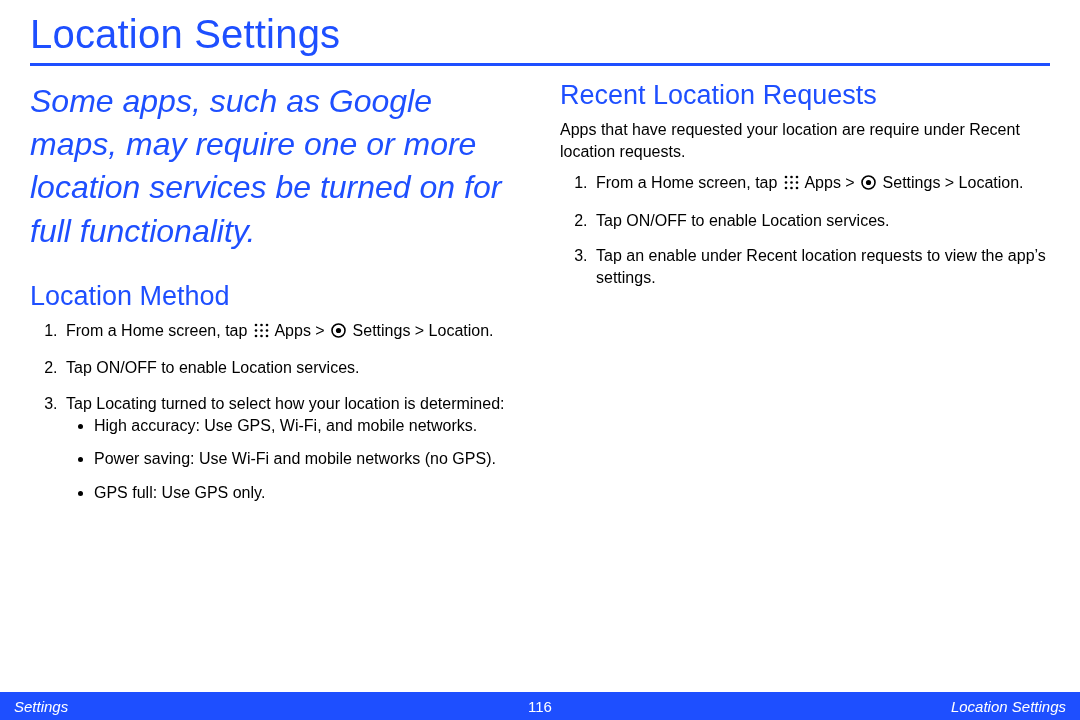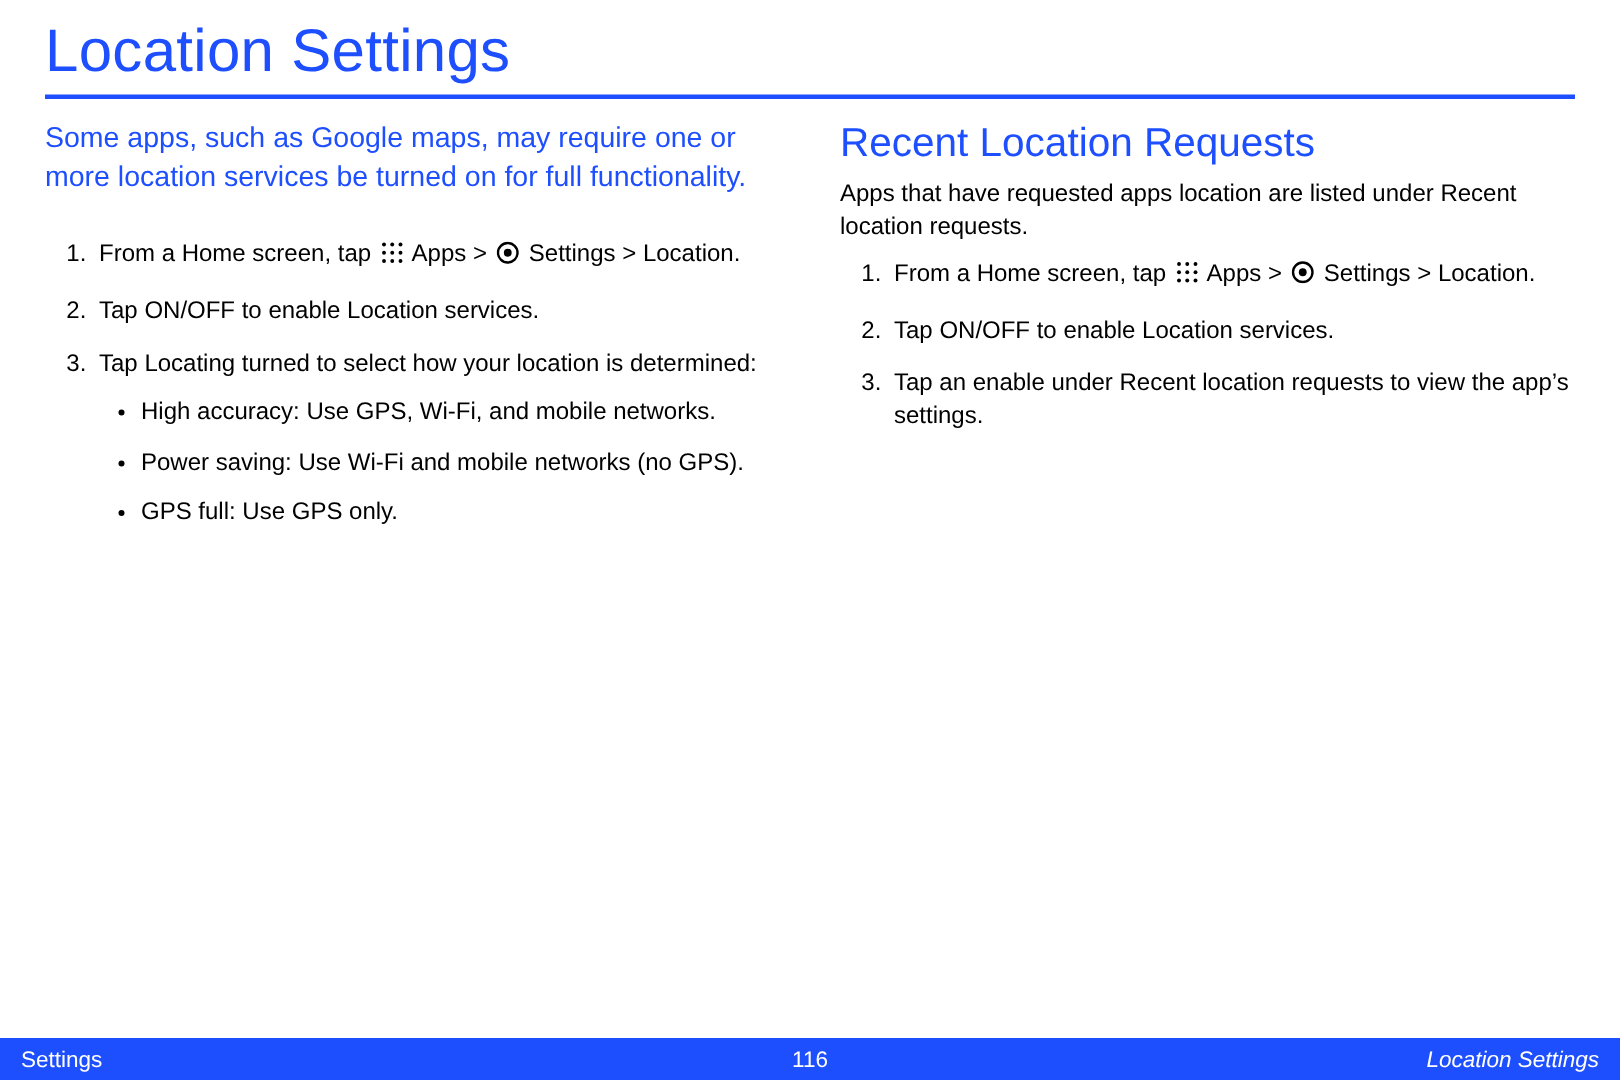--- a/index.html
+++ b/index.html
@@ -2,46 +2,47 @@
 <html><head>
 <meta charset="utf-8">
 <style>
   * { box-sizing: border-box; margin: 0; padding: 0; }
   html, body { width: 1080px; height: 720px; font-family: "Helvetica Neue", Helvetica, Arial, sans-serif; color: #000; background: #fff; }
   .page { position: relative; width: 1080px; height: 720px; padding: 12px 30px 0 30px; border-radius: 26px; }
   .title { font-size: 40px; font-weight: 400; color: #1e4fff; letter-spacing: 0.2px; margin-bottom: 6px; }
   .rule { border: none; border-top: 3px solid #1e4fff; margin-bottom: 14px; }
   .cols { display: flex; gap: 40px; }
   .col { width: 50%; }
-  .intro { font-size: 19px; color: #1e4fff; line-height: 1.35; margin-bottom: 28px; }
+  .intro { font-size: 32px; font-style: italic; color: #1e4fff; line-height: 1.35; margin-bottom: 28px; }
   .h2 { font-size: 27px; font-weight: 400; color: #1e4fff; margin-bottom: 8px; }
   .para { font-size: 16px; line-height: 1.35; margin-bottom: 10px; }
   ol.steps { list-style: decimal; padding-left: 32px; font-size: 16px; line-height: 1.35; }
   ol.steps > li { margin-bottom: 14px; padding-left: 4px; }
-  ul.bullets { list-style: disc; padding-left: 28px; margin-top: 10px; }
+  ul.bullets { list-style: disc; padding-left: 28px; }
   ul.bullets > li { margin-bottom: 12px; }
   .b { font-weight: 400; }
   .icon { display: inline-block; vertical-align: -2px; margin: 0 2px; }
   .footer { position: absolute; left: 0; bottom: 0; width: 1080px; height: 28px; background: #1e4fff; color: #fff; display: flex; align-items: center; padding: 0 14px; font-size: 15px; }
-  .footer .fl { }
+  .footer .fl { font-style: italic; }
   .footer .fc { position: absolute; left: 50%; transform: translateX(-50%); }
   .footer .fr { margin-left: auto; font-style: italic; }
 </style>
 </head>
 <body>
 
 <div class="page">
   <h1 class="title">Location Settings</h1>
   <hr class="rule">
 
   <div class="cols">
 
     <div class="col">
       <p class="intro">Some apps, such as Google maps, may require one or more location services be turned on for full functionality.</p>
 
+      <h2 class="h2">Location Method</h2>
 
       <ol class="steps">
         <li>
           <span>From a Home screen, tap </span>
           <span class="icon">
             <svg width="15" height="15" viewBox="0 0 15 15">
                 <g fill="#000">
                   <circle cx="2" cy="2" r="1.3"></circle>
                   <circle cx="7.5" cy="2" r="1.3"></circle>
                   <circle cx="13" cy="2" r="1.3"></circle>
@@ -72,21 +73,21 @@
             <li><span class="b">High accuracy</span><span>: Use GPS, Wi-Fi, and mobile networks.</span></li>
             <li><span class="b">Power saving</span><span>: Use Wi-Fi and mobile networks (no GPS).</span></li>
             <li><span class="b">GPS full</span><span>: Use GPS only.</span></li>
           </ul>
         </li>
       </ol>
     </div>
 
     <div class="col">
       <h2 class="h2">Recent Location Requests</h2>
-      <p class="para">Apps that have requested apps location are listed under Recent location requests.</p>
+      <p class="para">Apps that have requested your location are require under Recent location requests.</p>
 
       <ol class="steps">
         <li>
           <span>From a Home screen, tap </span>
           <span class="icon">
             <svg width="15" height="15" viewBox="0 0 15 15">
                 <g fill="#000">
                   <circle cx="2" cy="2" r="1.3"></circle>
                   <circle cx="7.5" cy="2" r="1.3"></circle>
                   <circle cx="13" cy="2" r="1.3"></circle>

